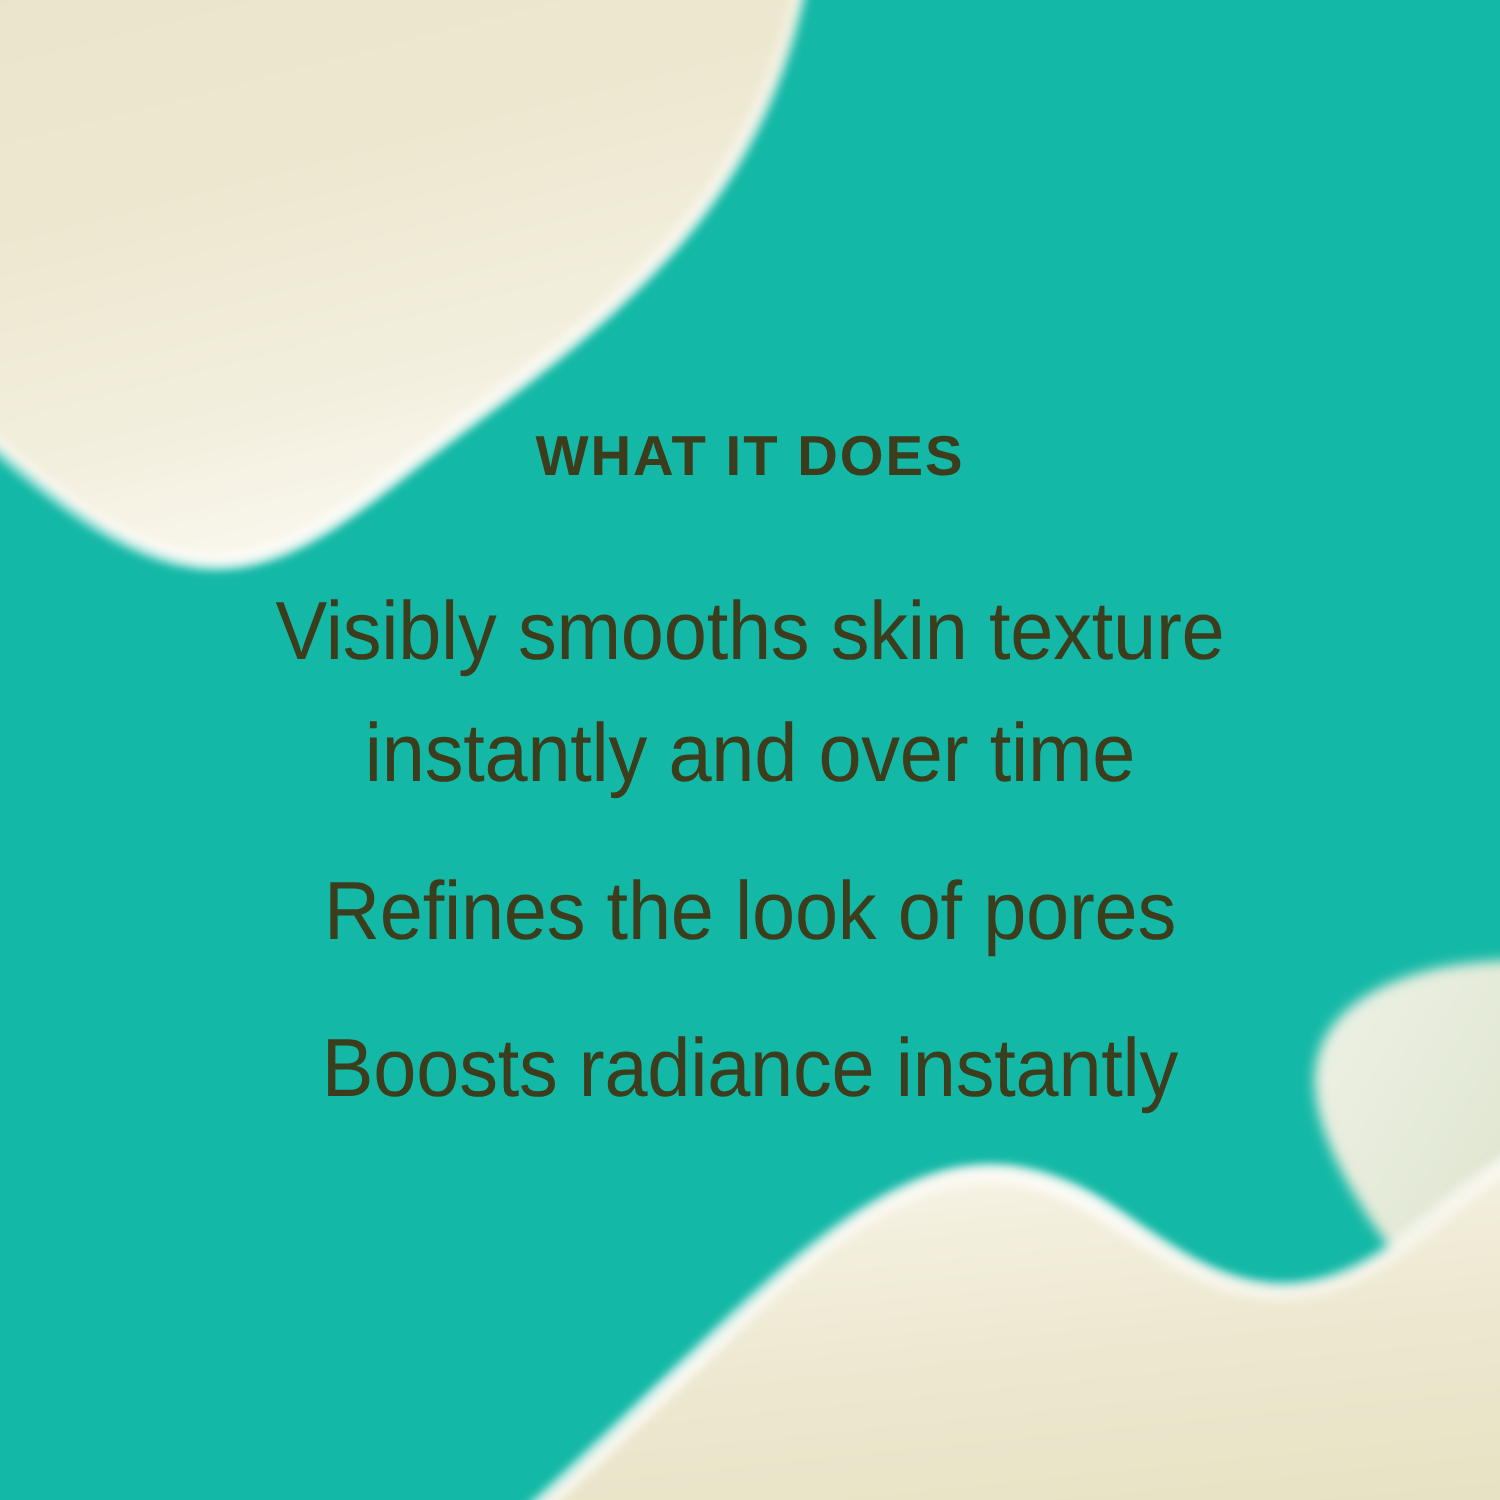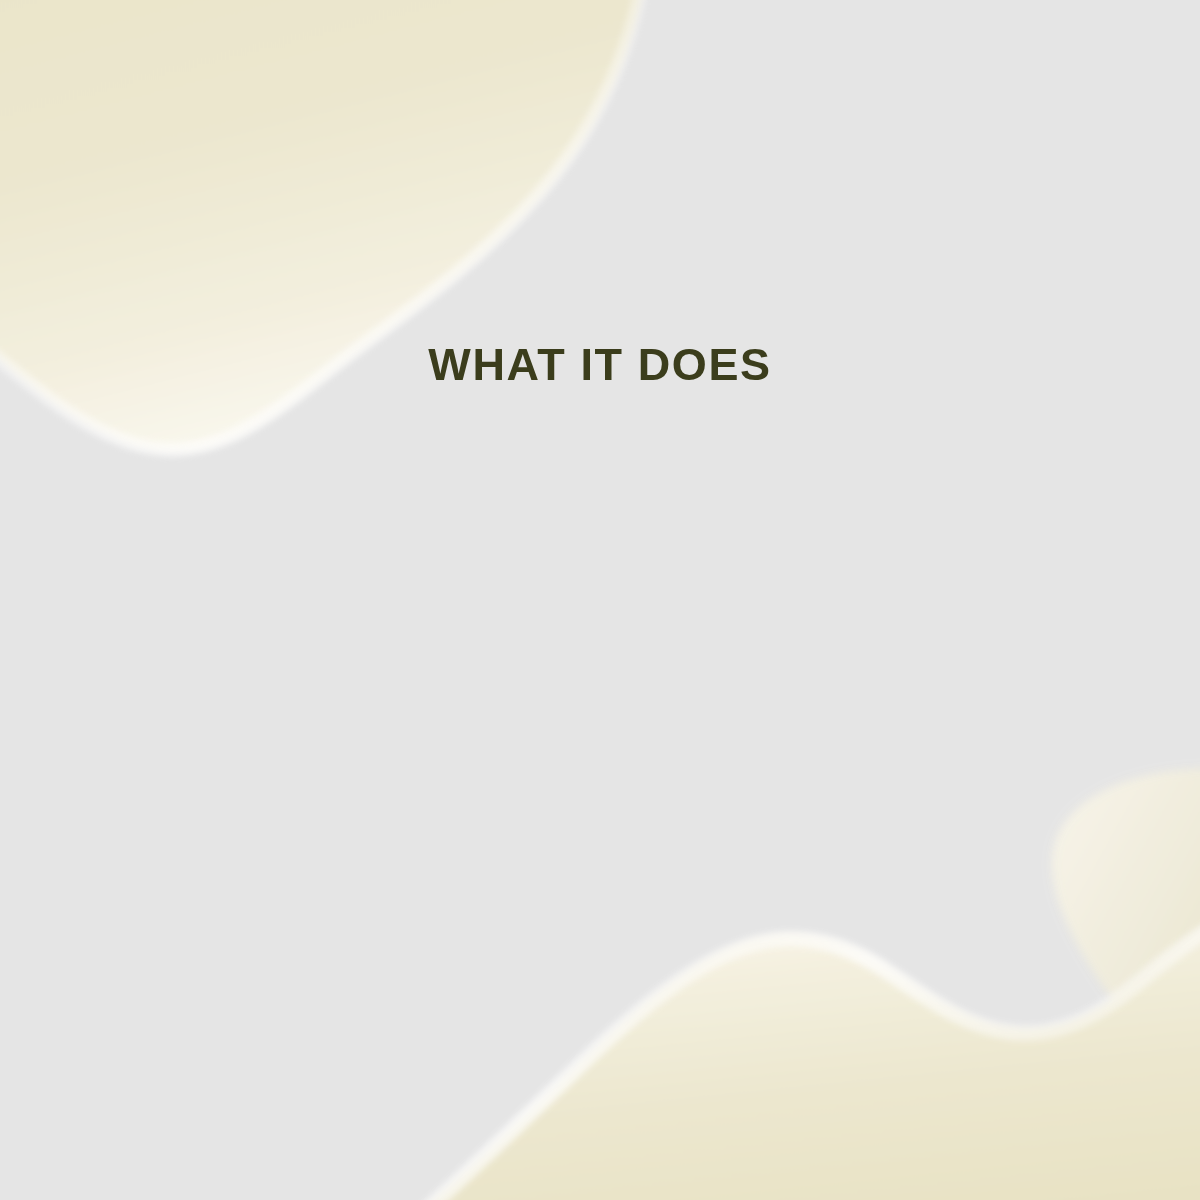--- a/index.html
+++ b/index.html
@@ -12,21 +12,21 @@
     height: 1200px;
     background: #ffffff;
     font-family: "Liberation Sans", "DejaVu Sans", sans-serif;
     overflow: hidden;
   }
 
   #canvas {
     position: relative;
     width: 1200px;
     height: 1200px;
-    background: #e5e5e5;
+    background: #14b8a6;
     overflow: hidden;
   }
 
   
   #blob-layer {
     position: absolute;
     left: 0;
     top: 0;
     width: 1200px;
     height: 1200px;
@@ -186,15 +186,27 @@
                  C 689,966 633,1014 579,1066
                  C 519,1124 461,1180 411,1224"></path>
       </g>
     </svg>
   </div>
 
   <div class="content">
 
     <div class="eyebrow-heading">WHAT IT DOES</div>
 
+    <ul class="benefit-list">
+      <li class="benefit-item item-1">
+        <span class="line">Visibly smooths skin texture</span>
+        <span class="line">instantly and over time</span>
+      </li>
+      <li class="benefit-item item-2">
+        <span class="line">Refines the look of pores</span>
+      </li>
+      <li class="benefit-item item-3">
+        <span class="line">Boosts radiance instantly</span>
+      </li>
+    </ul>
 
   </div>
 </div>
 
 </body></html>

